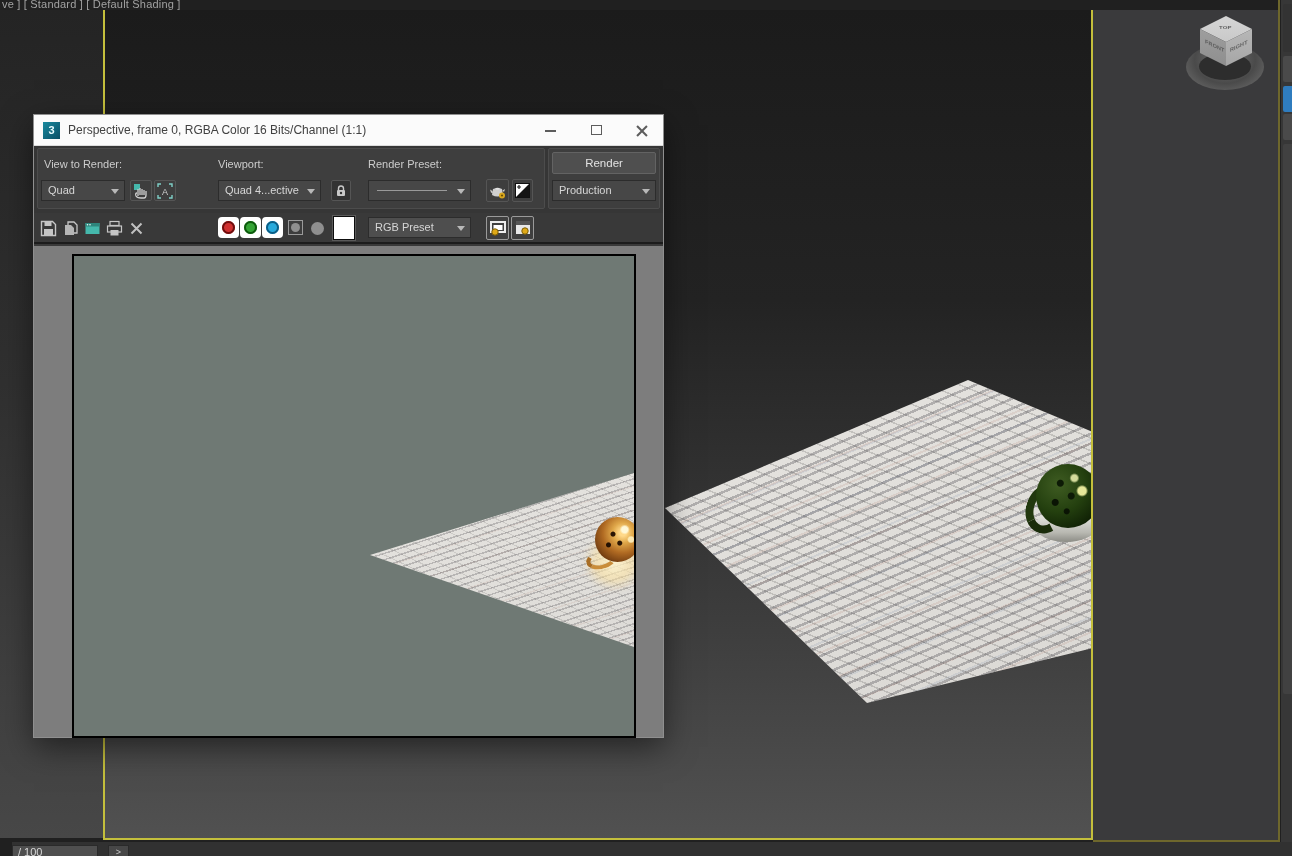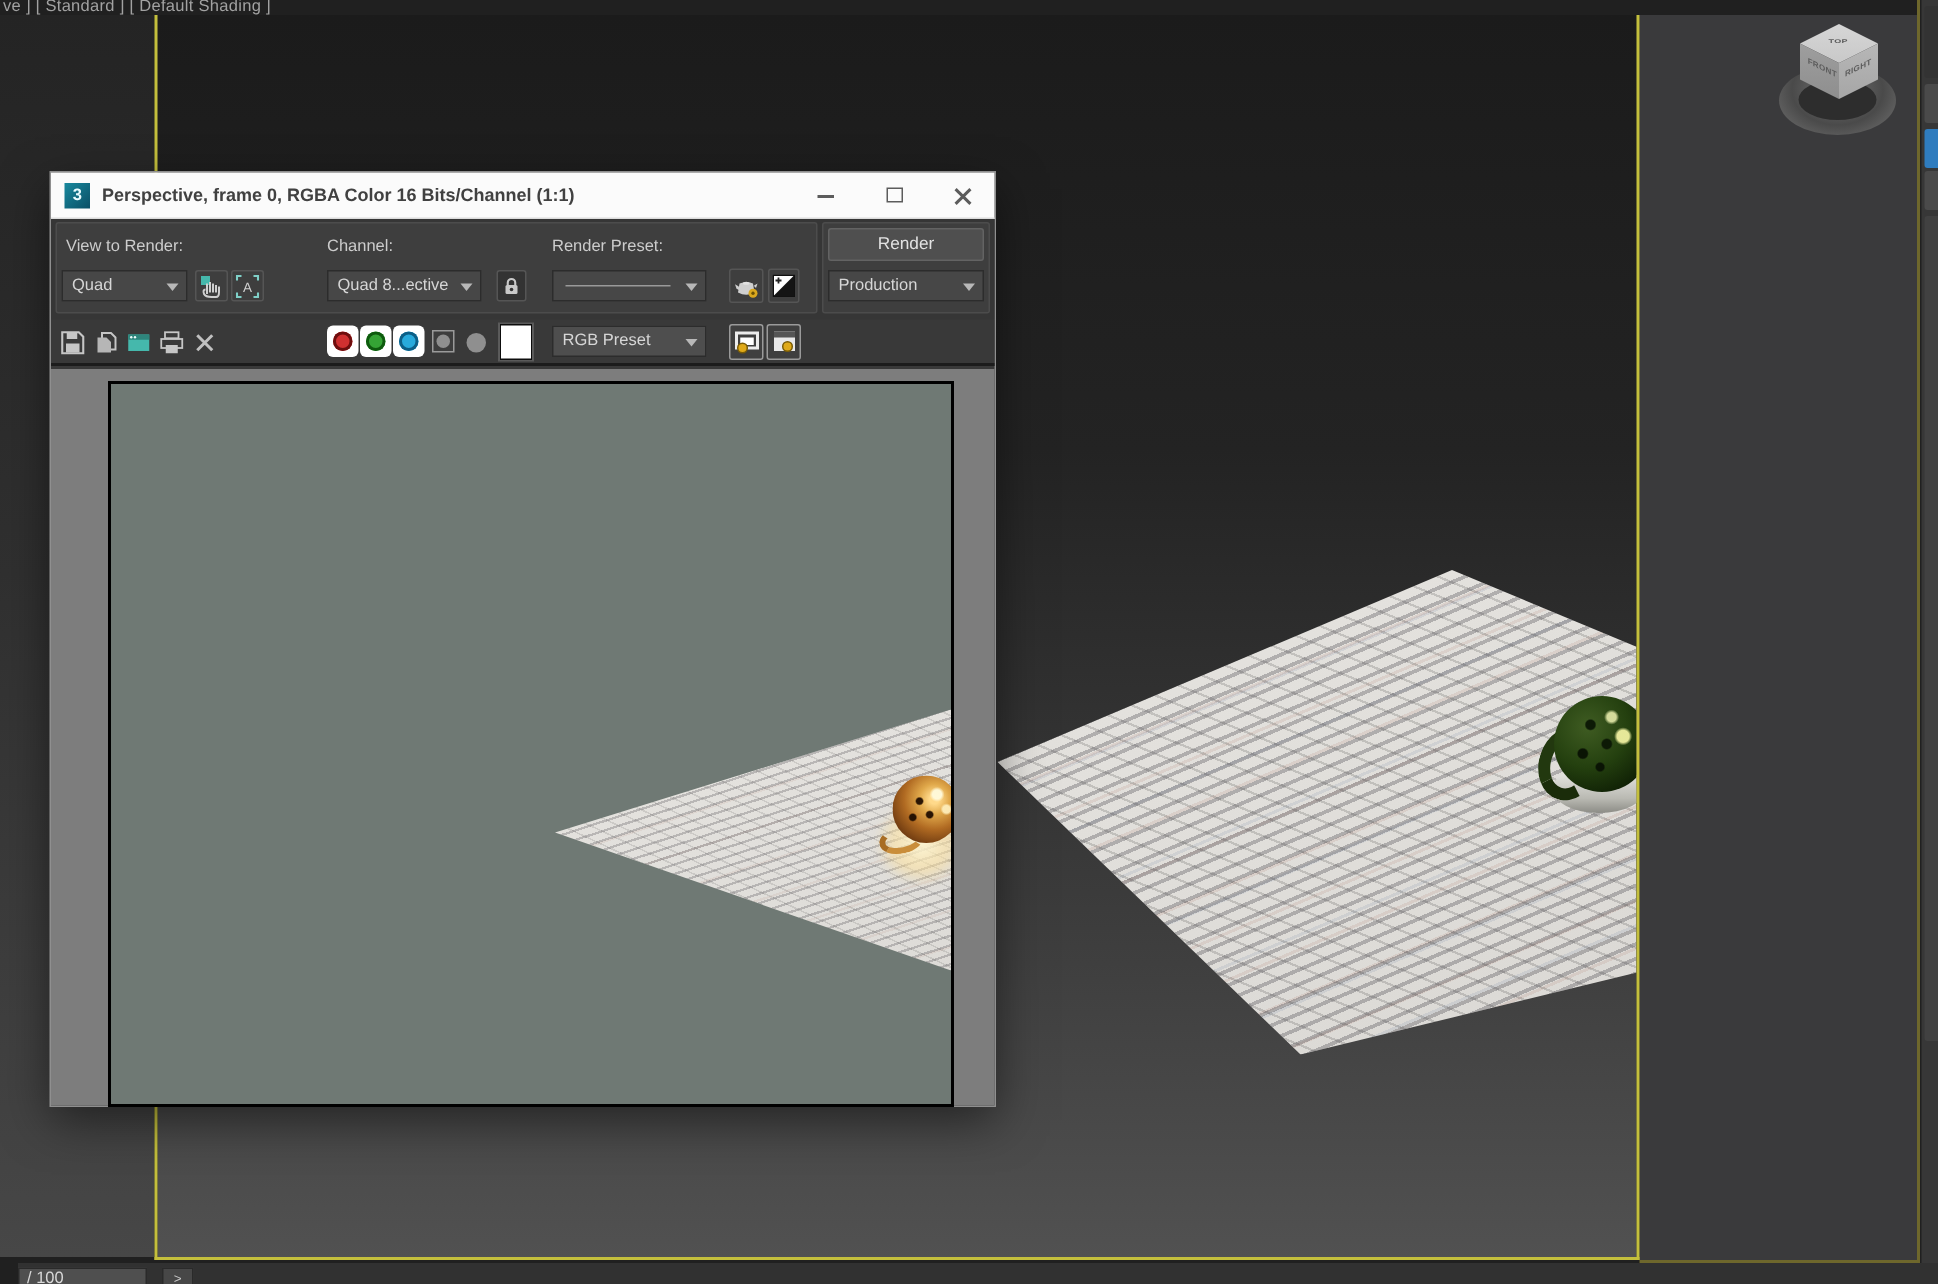--- a/index.html
+++ b/index.html
@@ -75,21 +75,21 @@
               border:1px solid #2a2a2a; color:#c9c9c9; font-size:9px; text-align:center; line-height:12px; }
 
   
   #rfw { position:absolute; left:34px; top:115px; width:629px; height:622px; z-index:10;
          outline:1px solid #8f8f8f; box-shadow:0 10px 30px rgba(0,0,0,.5); background:#393939; }
   .titlebar { position:absolute; left:0; top:0; width:629px; height:31px; background:#fbfbfb;
               border-bottom:1px solid #dcdcdc; }
   .logo { position:absolute; left:9px; top:7px; width:17px; height:17px;
           background:linear-gradient(135deg,#19899e,#0a4f66); color:#eafcff; font-size:11px;
           font-weight:bold; text-align:center; line-height:17px; }
-  .wtitle { position:absolute; left:34px; top:8px; font-size:12px; color:#414141; white-space:nowrap;font-weight:bold; }
+  .wtitle { position:absolute; left:34px; top:8px; font-size:12px; color:#414141; white-space:nowrap; }
   .wbtn { position:absolute; top:0; width:32px; height:31px; }
   .wbtn-min  { left:500px; } .wbtn-max { left:546px; } .wbtn-close { left:592px; }
   .g-min { position:absolute; left:11px; top:15px; width:11px; height:2px; background:#5c5c5c; }
   .g-max { position:absolute; left:11px; top:10px; width:11px; height:10px; border:1.5px solid #5c5c5c; }
   .g-x:before,.g-x:after { content:""; position:absolute; left:15px; top:9px; width:2px; height:14px; background:#5c5c5c; }
   .g-x:before { transform:rotate(45deg);} .g-x:after { transform:rotate(-45deg);}
 
   .controls { position:absolute; left:0; top:31px; width:629px; height:67px; background:#363636; }
   .cpanel { position:absolute; top:2px; height:61px; background:#3e3e3e; border:1px solid #4c4c4c; border-radius:2px; }
   .cpanel-a { left:3px; width:508px; } .cpanel-b { left:514px; width:112px; }
@@ -224,23 +224,23 @@
         <path d="M5 13 V6 M7 12 V5 M9 12 V6 M11 12 V7 M4 10 q-2 0 -1 3 q1 2 5 2 h3 q2 0 2 -3 v-4" stroke="#cfcfcf" stroke-width="1.3" fill="none"></path>
       </svg>
     </div>
     <div class="icobtn" style="left:120px; top:34px; width:22px; height:21px;">
       <svg class="ic" width="16" height="16" viewBox="0 0 16 16">
         <path d="M1 4 V1 H4 M12 1 H15 V4 M15 12 V15 H12 M4 15 H1 V12" stroke="#7fd0c8" stroke-width="1.4" fill="none"></path>
         <text x="8" y="11.5" font-size="9" fill="#d0d0d0" text-anchor="middle" font-family="Liberation Sans">A</text>
       </svg>
     </div>
 
-    <span class="clabel" style="left:184px; top:12px;">Channel:</span>
+    <span class="clabel" style="left:184px; top:12px;">Viewport:</span>
     <div class="dd" style="left:184px; top:34px; width:103px;">
-      <span>Quad 8...ective</span><span class="arrow"></span>
+      <span>Quad 4...ective</span><span class="arrow"></span>
     </div>
     <div class="icobtn" style="left:297px; top:34px; width:20px; height:21px; background:#333;">
       <svg class="ic" width="14" height="14" viewBox="0 0 14 14">
         <path d="M4.5 6 V4.5 a2.5 2.5 0 0 1 5 0 V6" stroke="#c9c9c9" stroke-width="1.4" fill="none"></path>
         <rect x="3" y="6" width="8" height="6" rx="1" fill="#c9c9c9"></rect>
         <circle cx="7" cy="9" r="1.2" fill="#333"></circle>
       </svg>
     </div>
 
     <span class="clabel" style="left:334px; top:12px;text-align:right;">Render Preset:</span>

